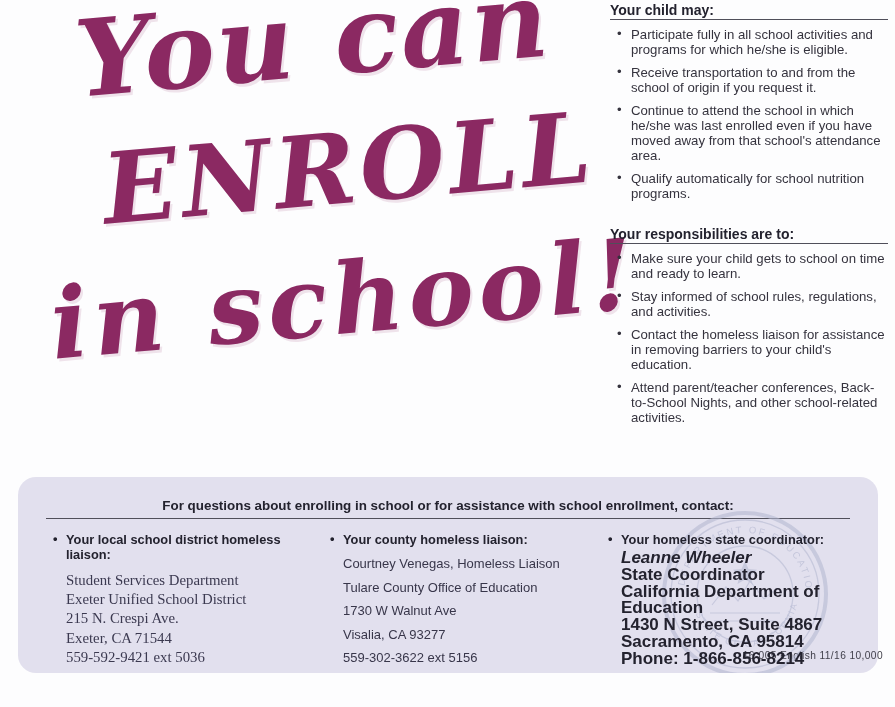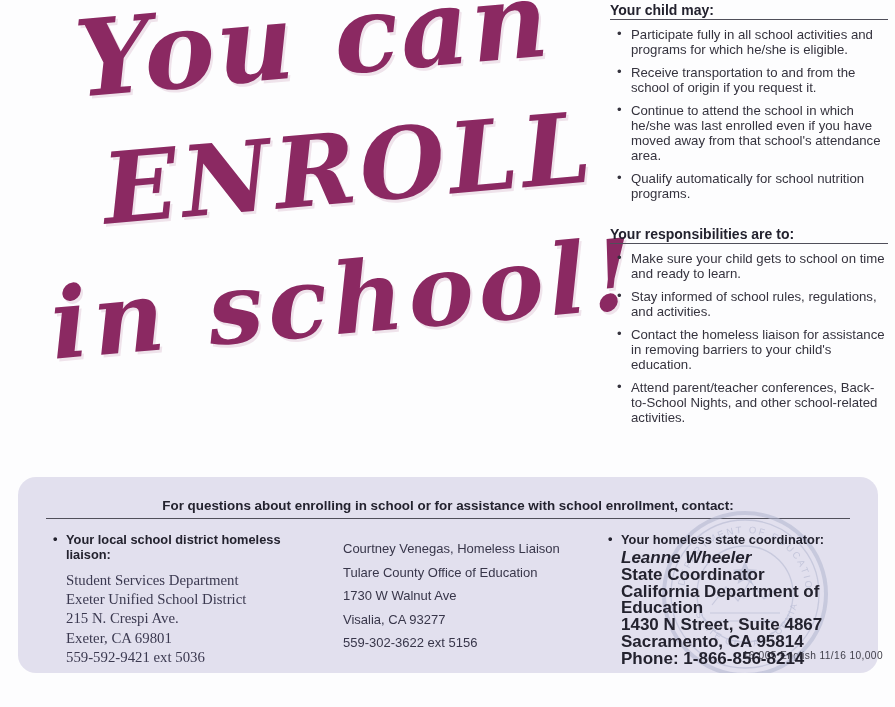--- a/index.html
+++ b/index.html
@@ -139,26 +139,27 @@
         <path d="M 85 52 l 3.5 8 8.5 0.8 -6.4 5.7 1.9 8.4 -7.5 -4.4 -7.5 4.4 1.9 -8.4 -6.4 -5.7 8.5 -0.8 z" fill="#b6bad2" opacity="0.7"></path>
       </svg>
     </div>
 
     <div class="col col-1">
       <div class="col-heading">Your local school district homeless liaison:</div>
       <div class="lines">
         <div>Student Services Department</div>
         <div>Exeter Unified School District</div>
         <div>215 N. Crespi Ave.</div>
-        <div>Exeter, CA 69801</div>
+        <div>Exeter, CA 71544</div>
         <div>559-592-9421 ext 5036</div>
       </div>
     </div>
 
     <div class="col col-2">
+      <div class="col-heading">Your county homeless liaison:</div>
       <div class="lines">
         <div>Courtney Venegas, Homeless Liaison</div>
         <div>Tulare County Office of Education</div>
         <div>1730 W Walnut Ave</div>
         <div>Visalia, CA  93277</div>
         <div>559-302-3622 ext 5156</div>
       </div>
     </div>
 
     <div class="col col-3">

